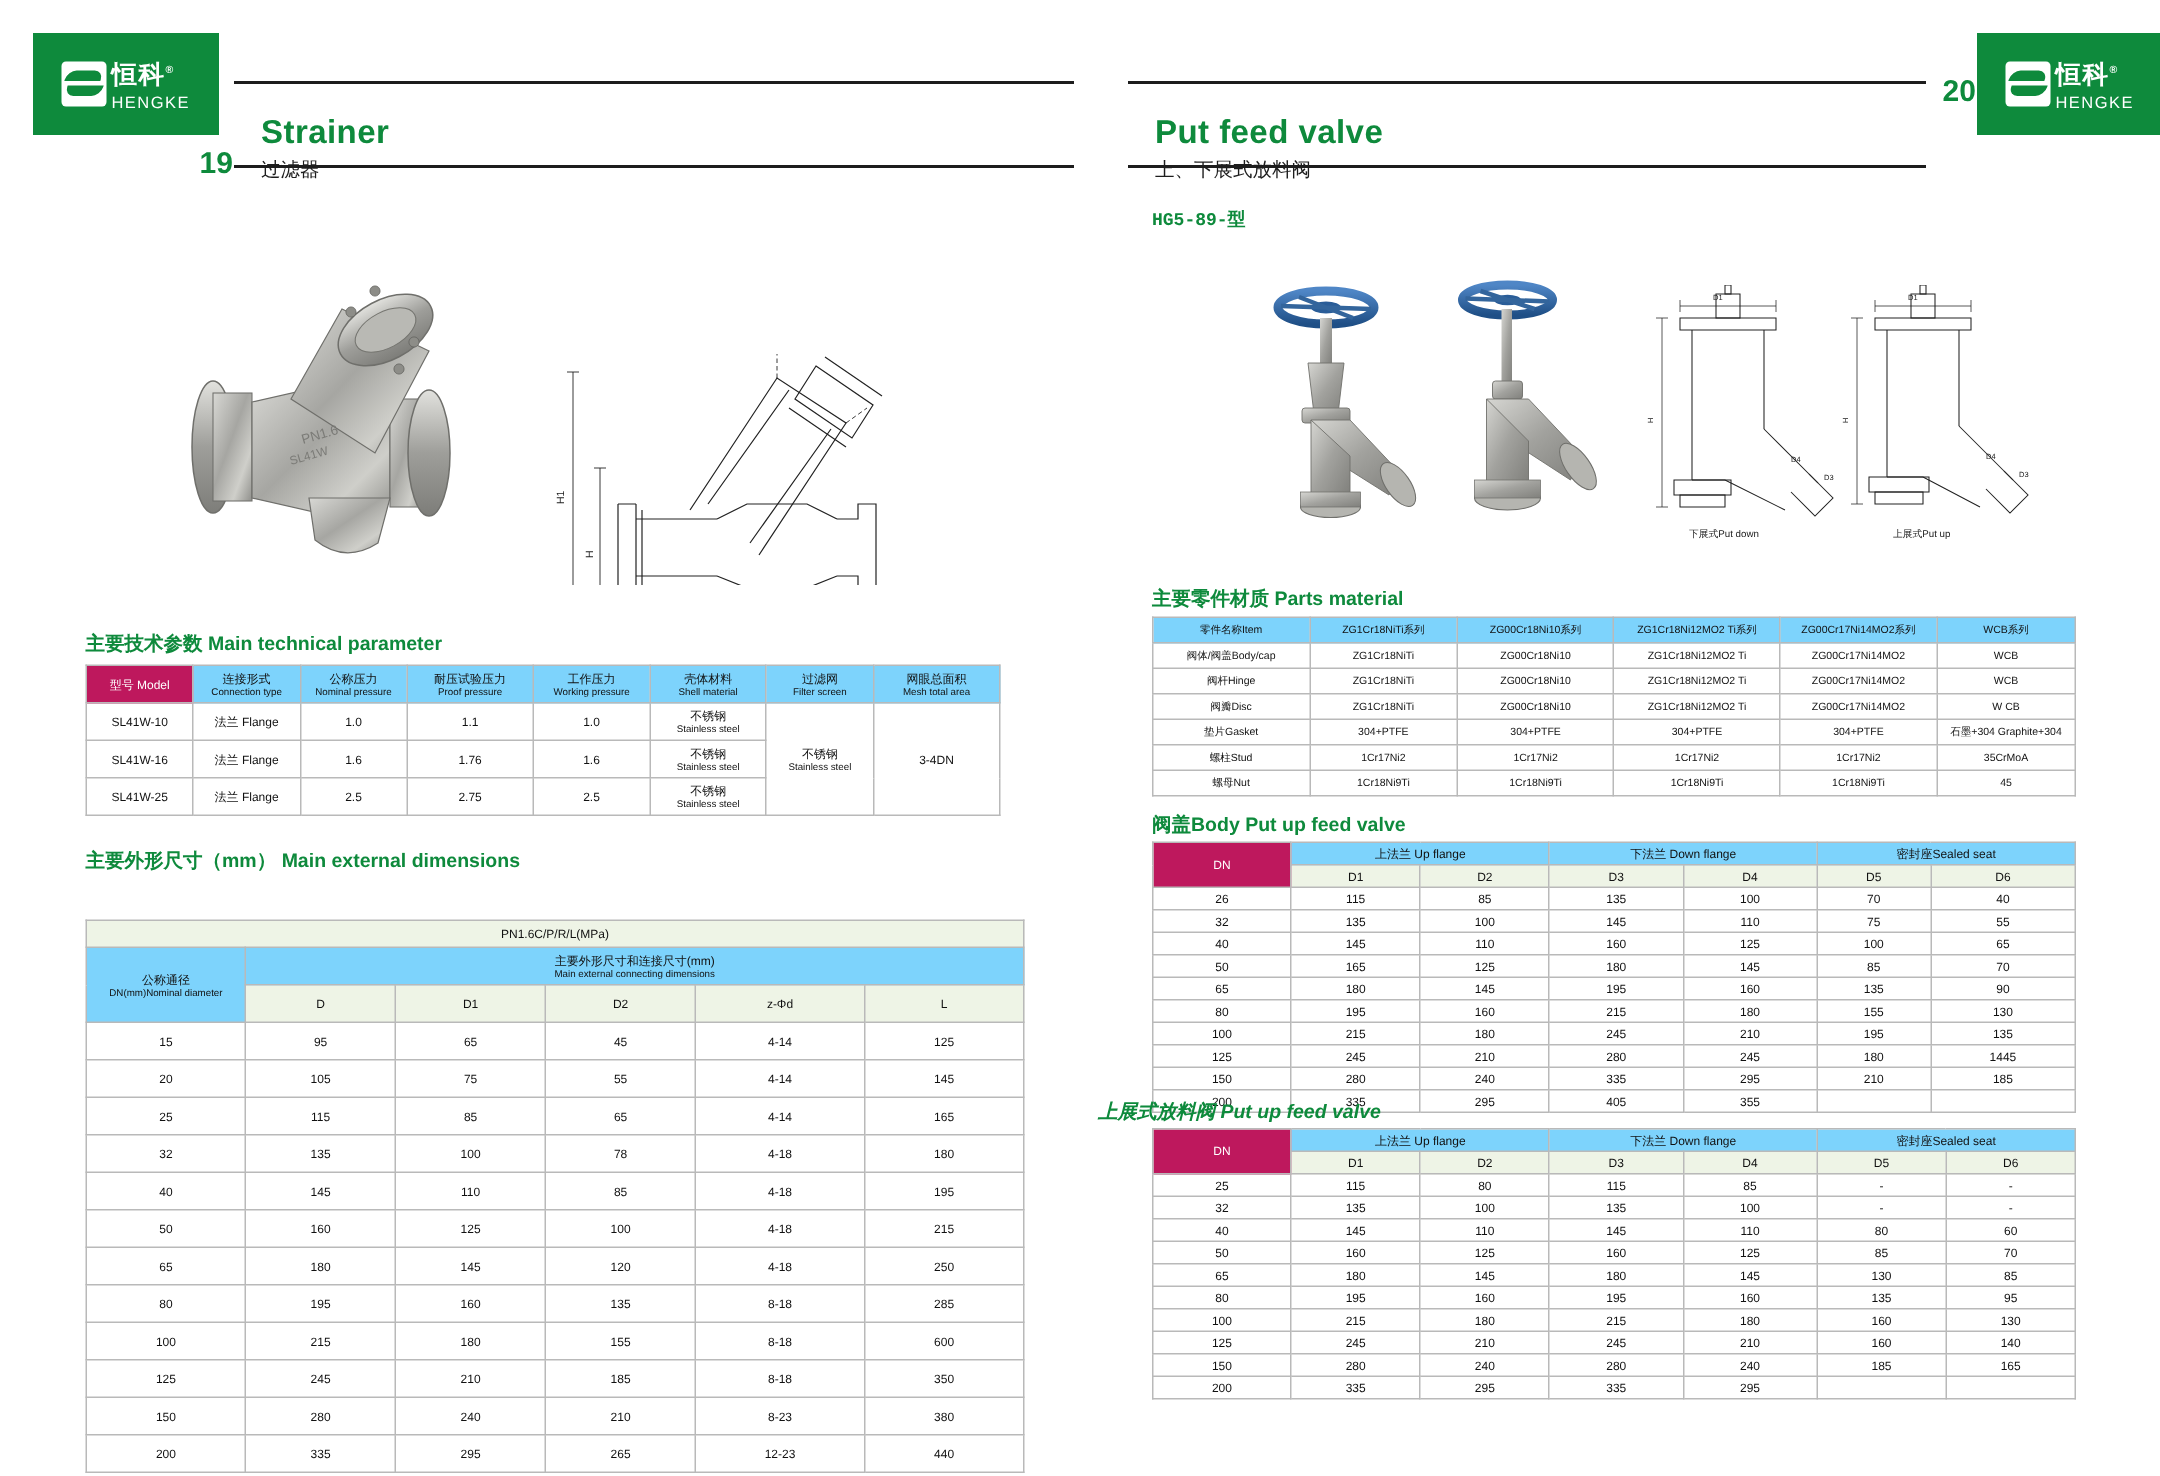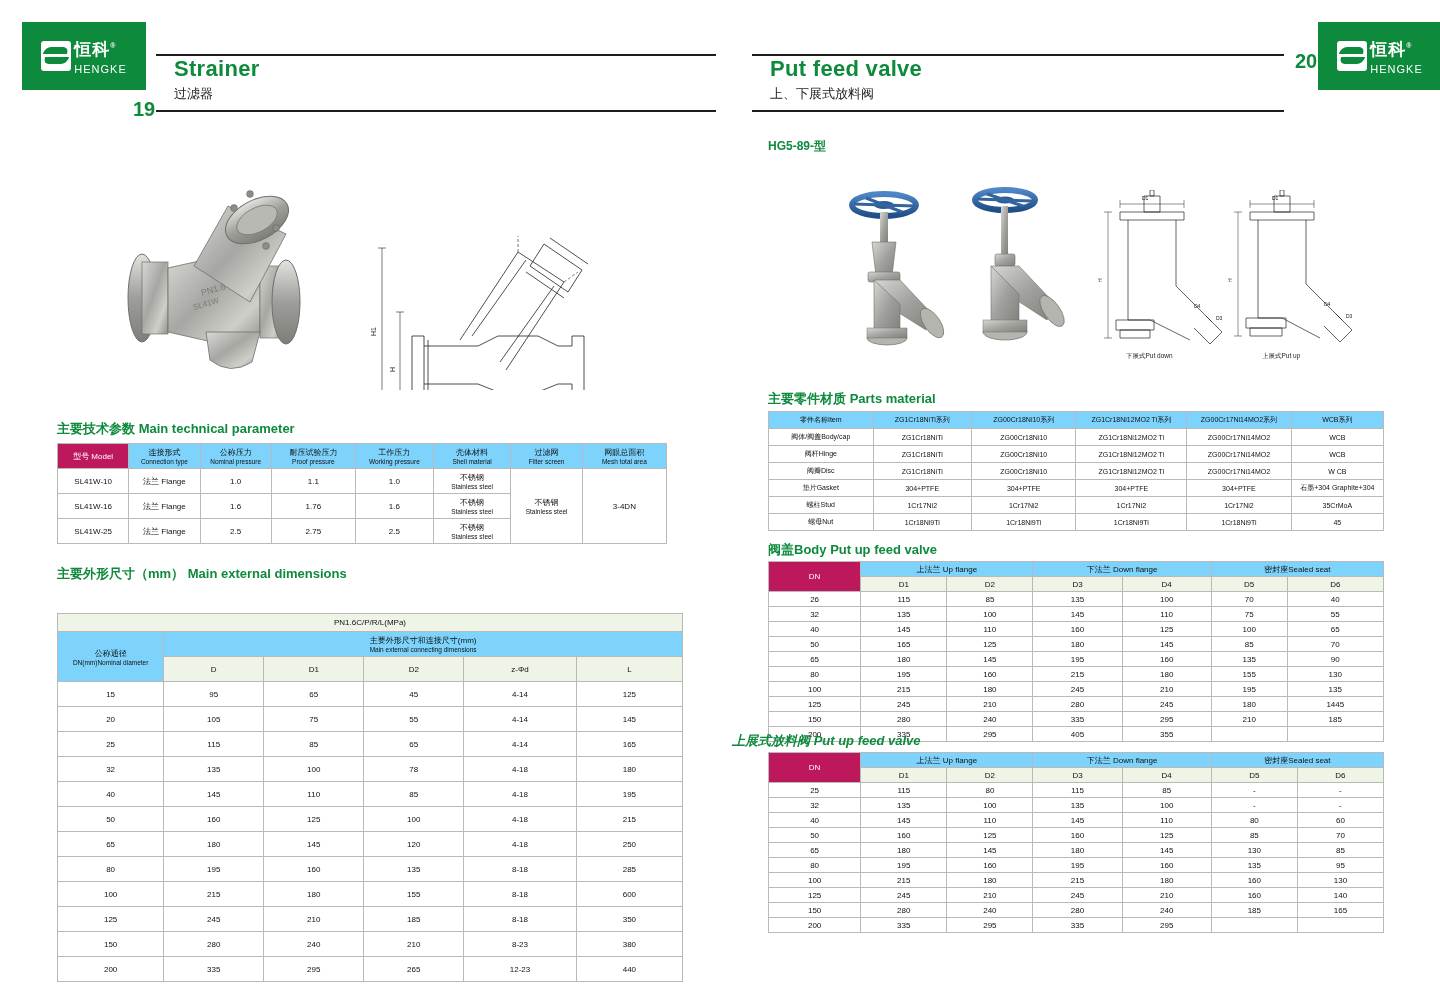--- a/index.html
+++ b/index.html
@@ -45,29 +45,29 @@
   .page-num-left { left:133px;margin-top:48px; }
   .page-num-right { left:1295px; }
 
   .title-bar {
     position:absolute; top:32px; height:58px;
     border-top:2px solid #1d1d1d; border-bottom:2px solid #1d1d1d;
     padding-left:18px;
   }
   .title-left { left:156px; width:560px; }
   .title-right { left:752px; width:532px; }
-  .title-en { font-size:22px; font-weight:bold; color:#0e8a3c; margin-top:0; letter-spacing:0.3px;}
+  .title-en { font-size:22px; font-weight:bold; color:#0e8a3c; margin-top:19px; letter-spacing:0.3px;}
   .title-cn { font-size:13px; color:#1d1d1d; margin-top:3px; }
 
   
   .sec-head { position:absolute; font-size:13px; font-weight:bold; }
   .sec-head .cn { color:#0e8a3c; }
   .sec-head .en { color:#0e8a3c; }
 
-  .model-label { position:absolute; left:768px; top:138px; font-size:12px; font-weight:bold; color:#0e8a3c; }
+  .model-label { position:absolute; left:768px; top:138px; font-size:12px; font-weight:bold; color:#0e8a3c;font-family:Liberation Mono, monospace; }
 
   
   table { border-collapse:collapse; font-size:8px; }
   table td, table th { border:1px solid #b9b9b9; text-align:center; vertical-align:middle; font-weight:normal; }
   .hdr-green { background:#be185d; color:#ffffff; }
   .hdr-lgreen { background:#7dd3fc; color:#111; }
   .hdr-lgreen2 { background:#eef4e6; color:#111; }
   .cn-small { font-size:8px; display:block; }
   .en-small { font-size:6.5px; display:block; }
 

